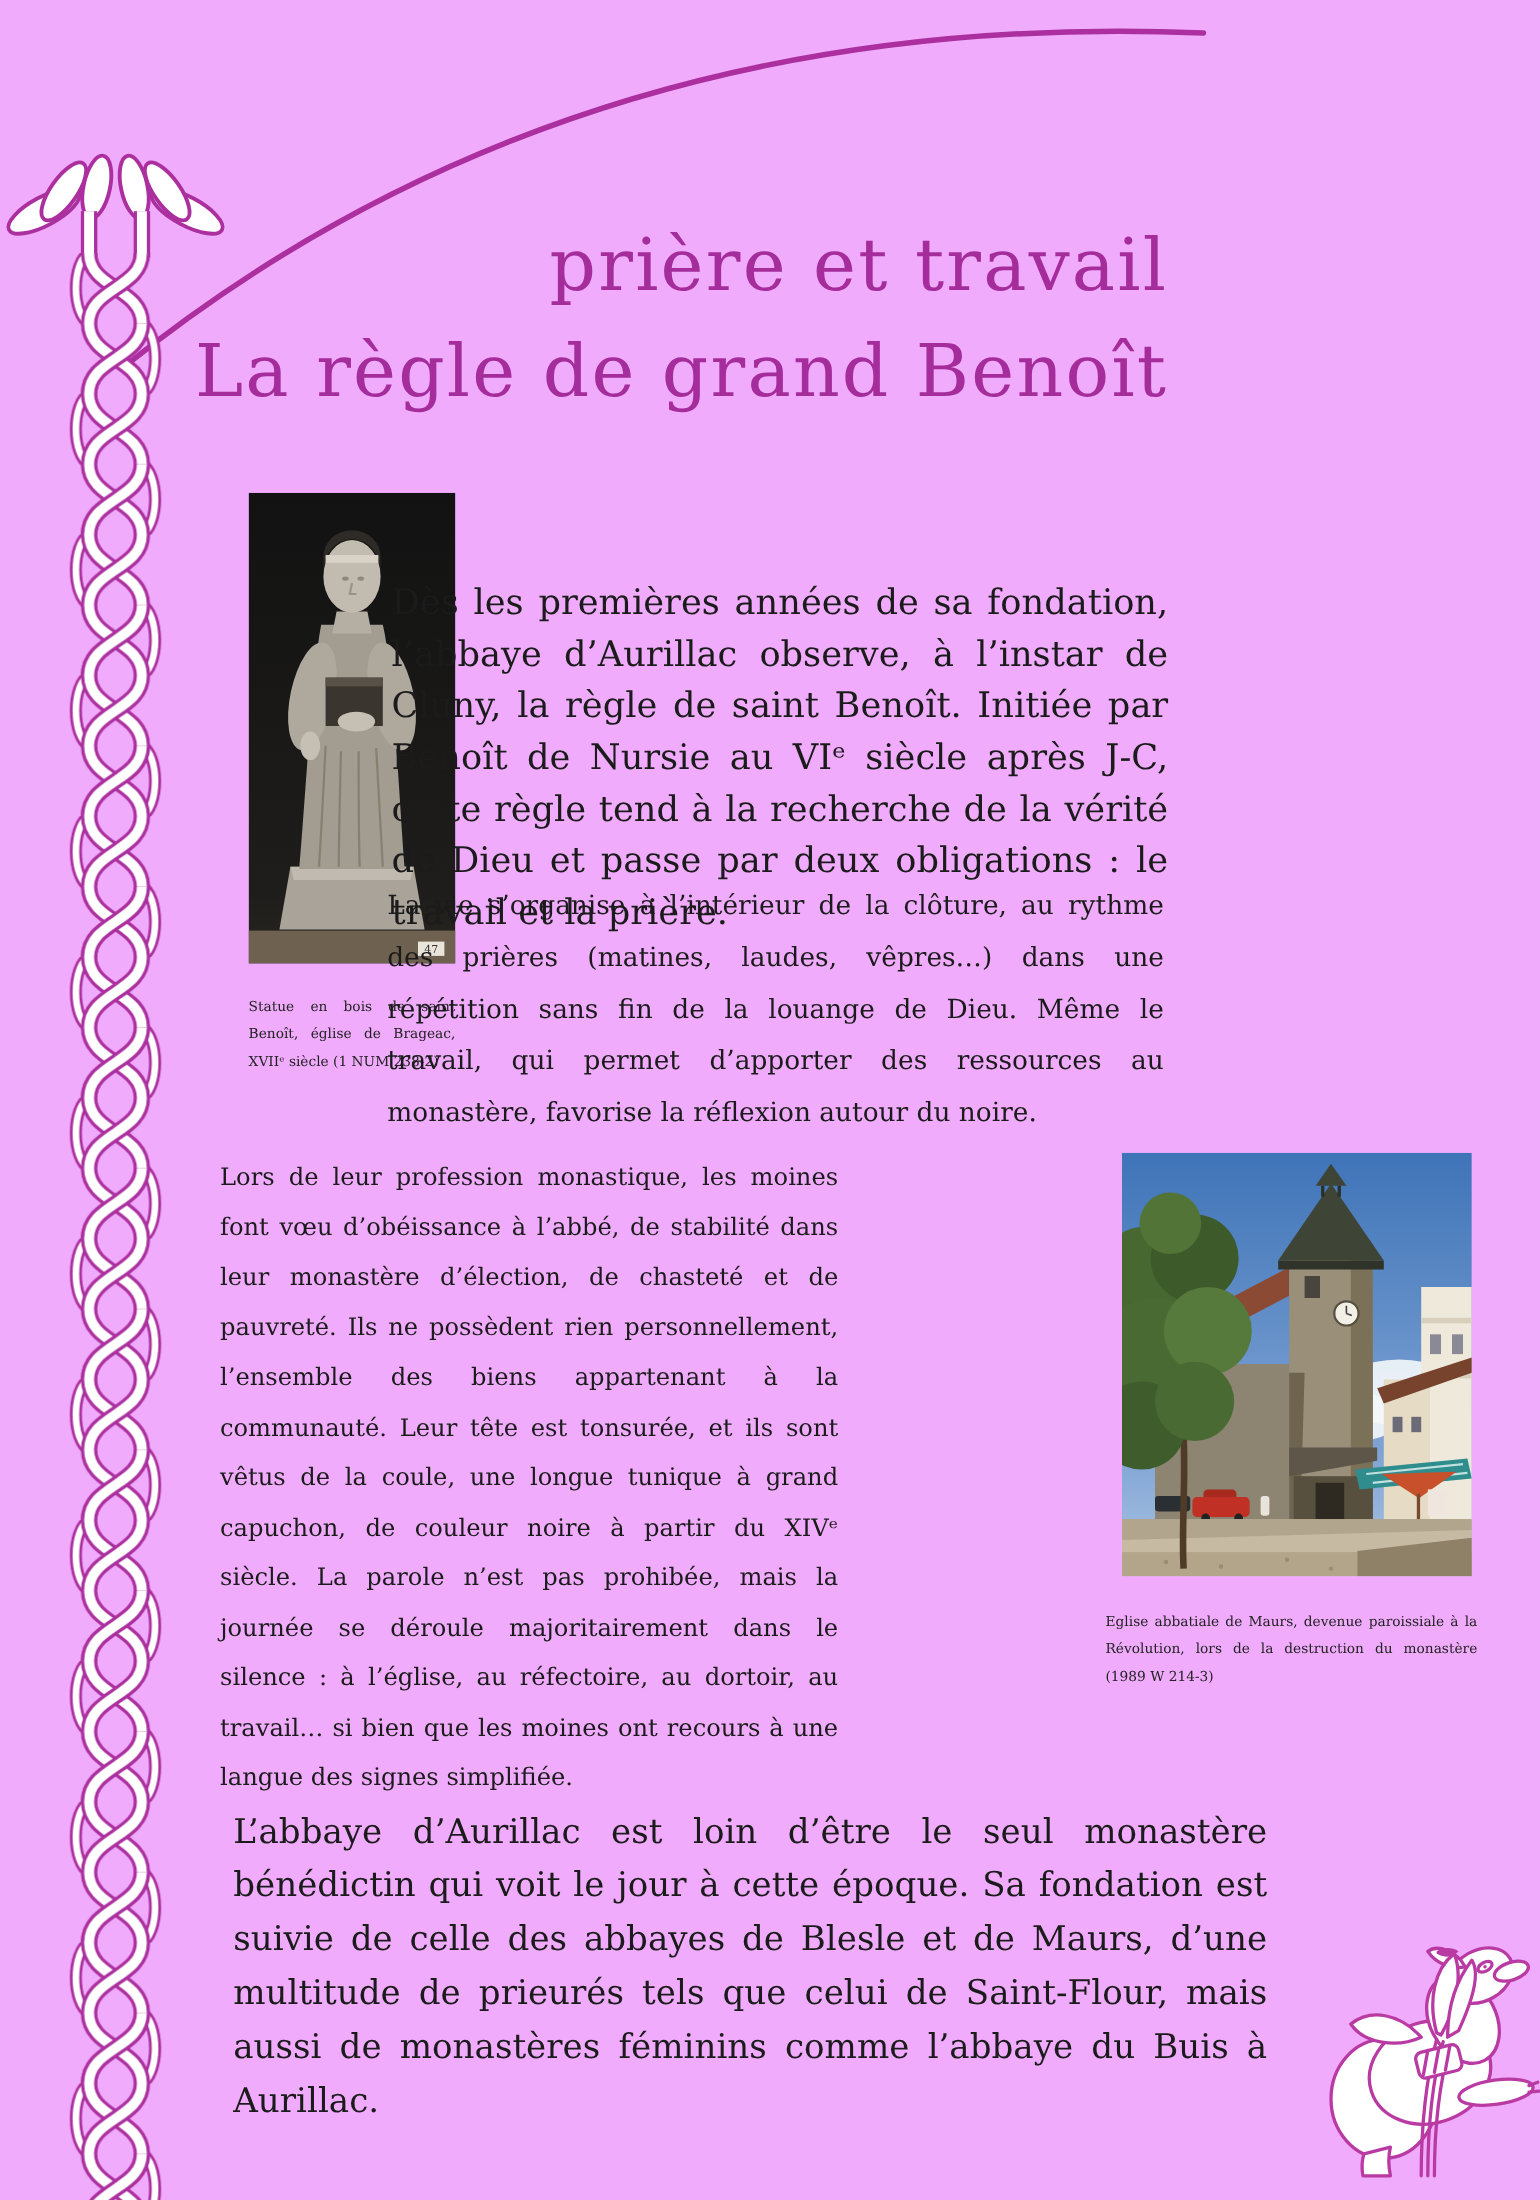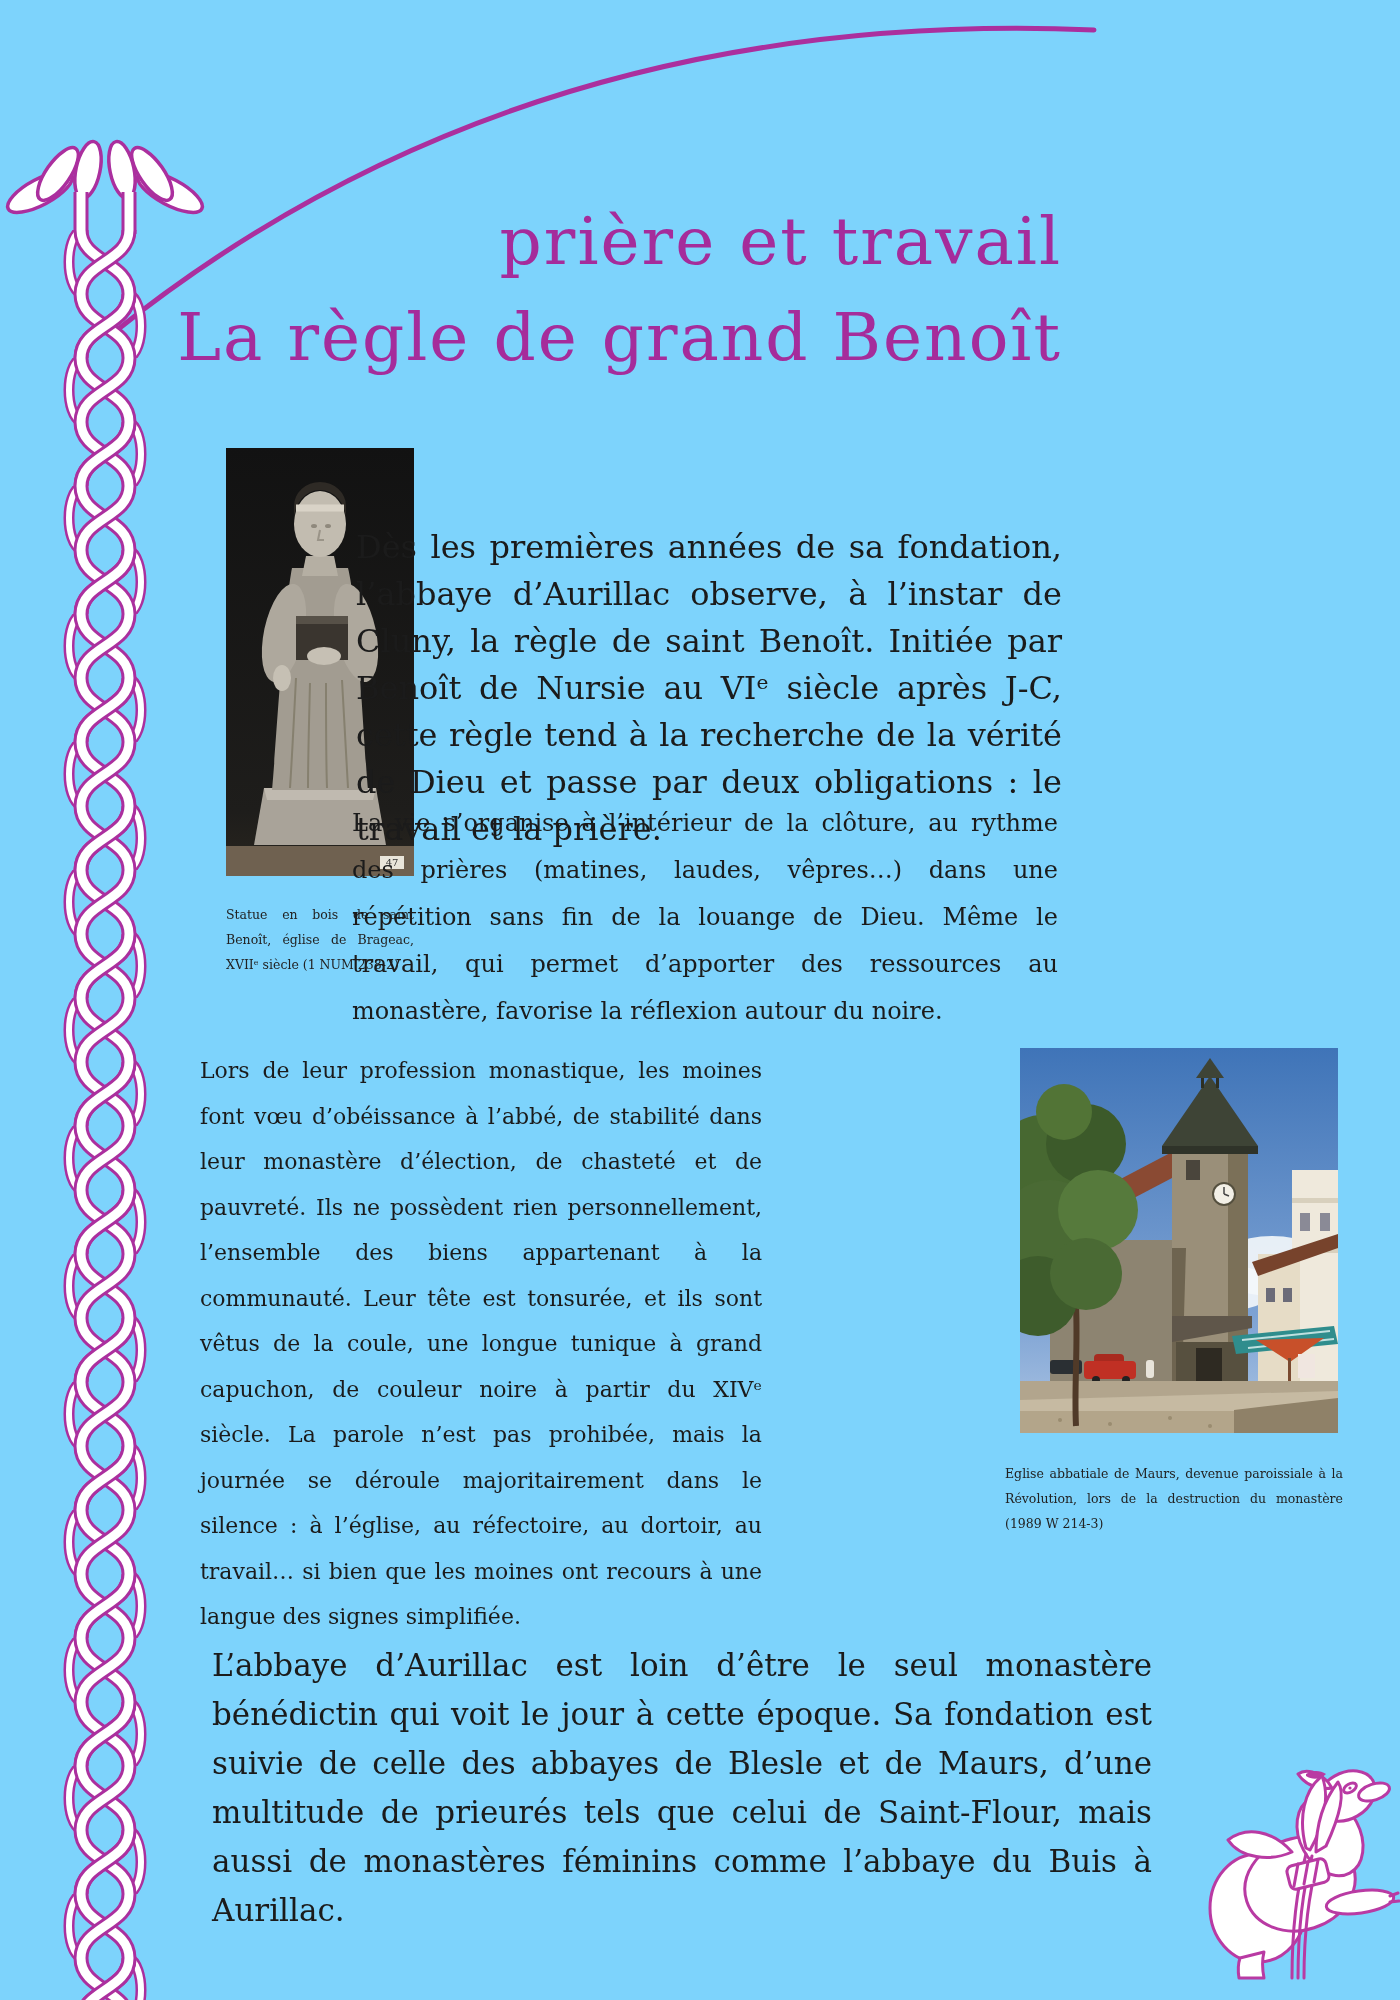--- a/index.html
+++ b/index.html
@@ -1,16 +1,16 @@
 <!DOCTYPE html>
 <html><head>
 <meta charset="utf-8">
 <style>
   html,body{margin:0;padding:0;background:#e8e8e8;}
-  .page{position:relative;width:1400px;height:2000px;background:#7dd3fc;overflow:hidden;
+  .page{position:relative;width:1400px;height:2000px;background:#f0abfc;overflow:hidden;
         font-family:"DejaVu Serif","Liberation Serif",serif;color:#1b1b1b;}
   
   .top-curve{position:absolute;left:0;top:0;width:1400px;height:420px;}
   .braid{position:absolute;left:0;top:130px;width:210px;height:1870px;}
   .lamb{position:absolute;left:1188px;top:1712px;width:212px;height:268px;}
   .pm{fill:none;stroke:#ab2f9e;stroke-width:15;}
   .pw{fill:none;stroke:#ffffff;stroke-width:9;}
   .sm{fill:none;stroke:#ab2f9e;stroke-width:11;}
   .sw{fill:none;stroke:#ffffff;stroke-width:6;}
   .leaf{fill:#ffffff;stroke:#ab2f9e;stroke-width:3.5;}

